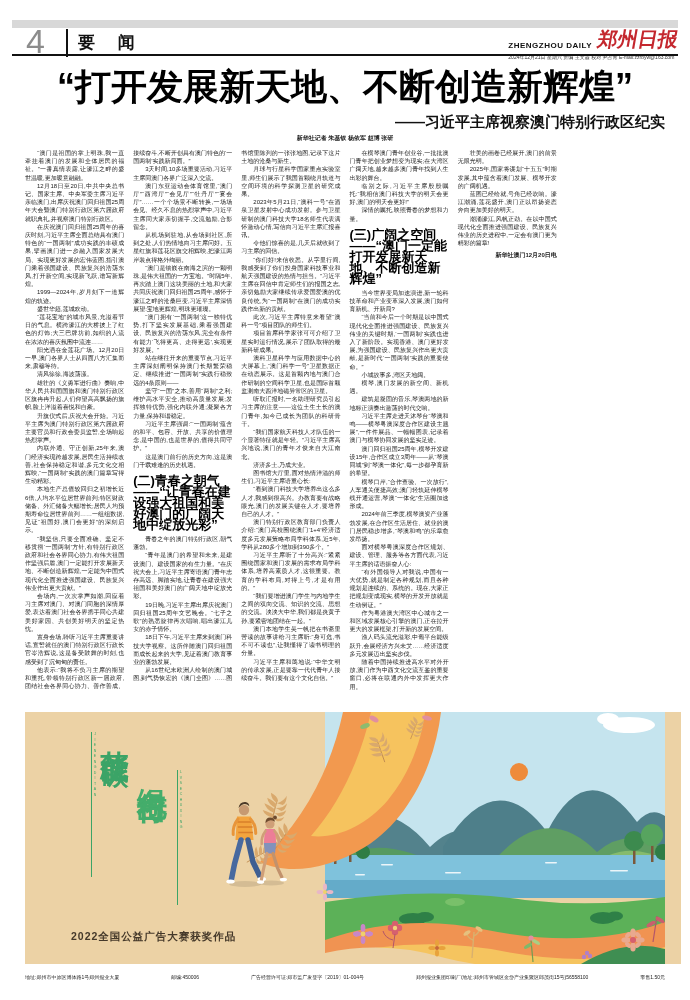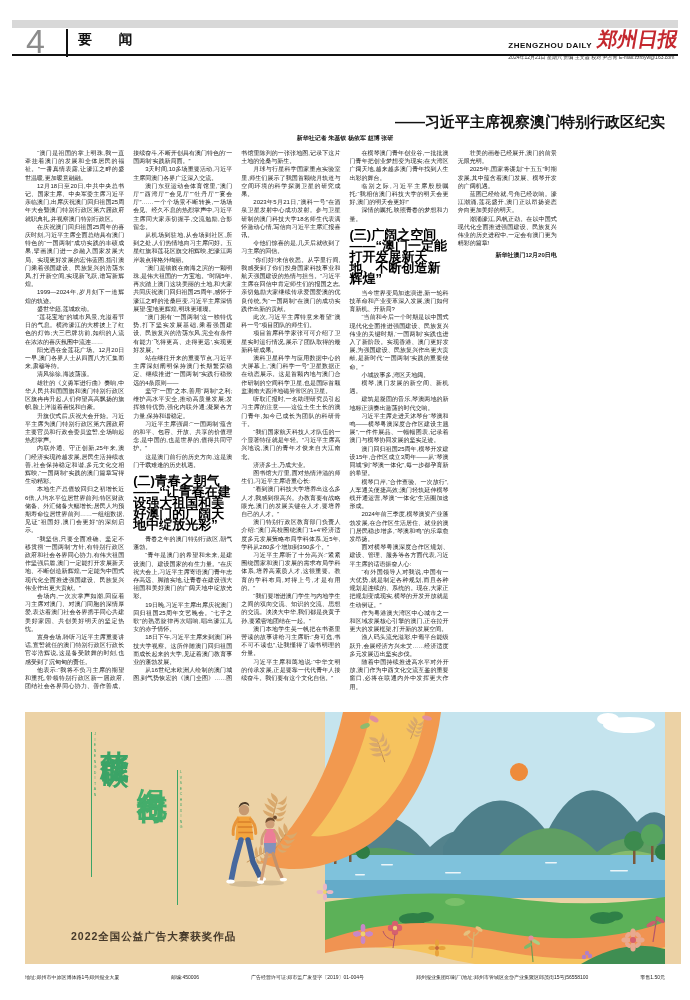--- a/index.html
+++ b/index.html
@@ -2,21 +2,21 @@
 <html><head>
 <meta charset="utf-8">
 <style>
   html,body{margin:0;padding:0;background:#ffffff;}
   #page{position:relative;width:690px;height:1000px;background:#ffffff;overflow:hidden;
         font-family:"Liberation Sans","DejaVu Sans",sans-serif;color:#111;}
   
   .topbar{position:absolute;left:12px;top:20px;width:666px;height:8px;background:#d8d8d8;}
   .pagenum{position:absolute;left:26px;top:24px;font-size:34px;line-height:34px;color:#8c8c8c;font-weight:400;}
   .hdr-div{position:absolute;left:66px;top:29px;width:1.5px;height:28px;background:#111;}
-  .section{position:absolute;left:78px;top:31px;font-size:14px;font-weight:700;letter-spacing:9px;color:#111;font-family:Liberation Mono, monospace;}
+  .section{position:absolute;left:78px;top:31px;font-size:17px;font-weight:700;letter-spacing:9px;color:#111;}
   .hdr-right{position:absolute;right:12px;top:26px;display:flex;flex-direction:column;align-items:flex-start;}
   .hdr-right-row{display:flex;align-items:flex-end;gap:6px;}
   .mast-en{font-size:8px;font-weight:700;letter-spacing:.5px;color:#111;padding-bottom:3px;}
   .mast-cn{font-size:20px;font-weight:700;color:#c4272e;transform:skewX(-10deg);font-family:"Liberation Serif","DejaVu Serif",serif;}
   .dateline{font-size:5px;color:#333;margin-top:1px;}
   .hdr-rule{position:absolute;left:12px;top:54px;width:666px;height:1.5px;background:#111;}
   
   .headline{position:absolute;left:15px;top:66px;width:660px;text-align:center;
             font-size:36px;line-height:42px;font-weight:900;color:#000;letter-spacing:0px;}
   .subtitle{position:absolute;left:25px;top:113px;width:640px;text-align:right;
@@ -57,20 +57,21 @@
   <div class="section">要 闻</div>
   <div class="hdr-right">
     <div class="hdr-right-row">
       <span class="mast-en">ZHENGZHOU DAILY</span>
       <span class="mast-cn">郑州日报</span>
     </div>
     <div class="dateline">2024年12月21日 星期六 责编 王文霞 校对 尹占青 E-mail:zzrbyw@163.com</div>
   </div>
   <div class="hdr-rule"></div>
 
+  <div class="headline">“打开发展新天地、不断创造新辉煌”</div>
   <div class="subtitle">——习近平主席视察澳门特别行政区纪实</div>
   <div class="byline">新华社记者 朱基钗 杨依军 赵博 张研</div>
 
   <div class="art-cols">
       <div class="blk-p">“澳门是祖国的掌上明珠,我一直牵挂着澳门的发展和全体居民的福祉。”一番真情表露,让濠江之畔的盛世温暖,更加暖意融融。</div>
       <div class="blk-p">12月18日至20日,中共中央总书记、国家主席、中央军委主席习近平亲临澳门,出席庆祝澳门回归祖国25周年大会暨澳门特别行政区第六届政府就职典礼,并视察澳门特别行政区。</div>
       <div class="blk-p">在庆祝澳门回归祖国25周年的喜庆时刻,习近平主席全面总结具有澳门特色的“一国两制”成功实践的丰硕成果,擘画澳门进一步融入国家发展大局、实现更好发展的宏伟蓝图,指引澳门乘着强国建设、民族复兴的浩荡东风,打开新空间,实现新飞跃,谱写新辉煌。</div>
       <div class="blk-p">1999—2024年,岁月刻下一道辉煌的轨迹。</div>
       <div class="blk-p">盛世华筵,莲城欢动。</div>
       <div class="blk-p">“莲花宝地”的城市风景,充溢着节日的气息。横跨濠江的大桥披上了红色的灯饰;大三巴牌坊前,如织的人流在浓浓的喜庆氛围中流连……</div>

